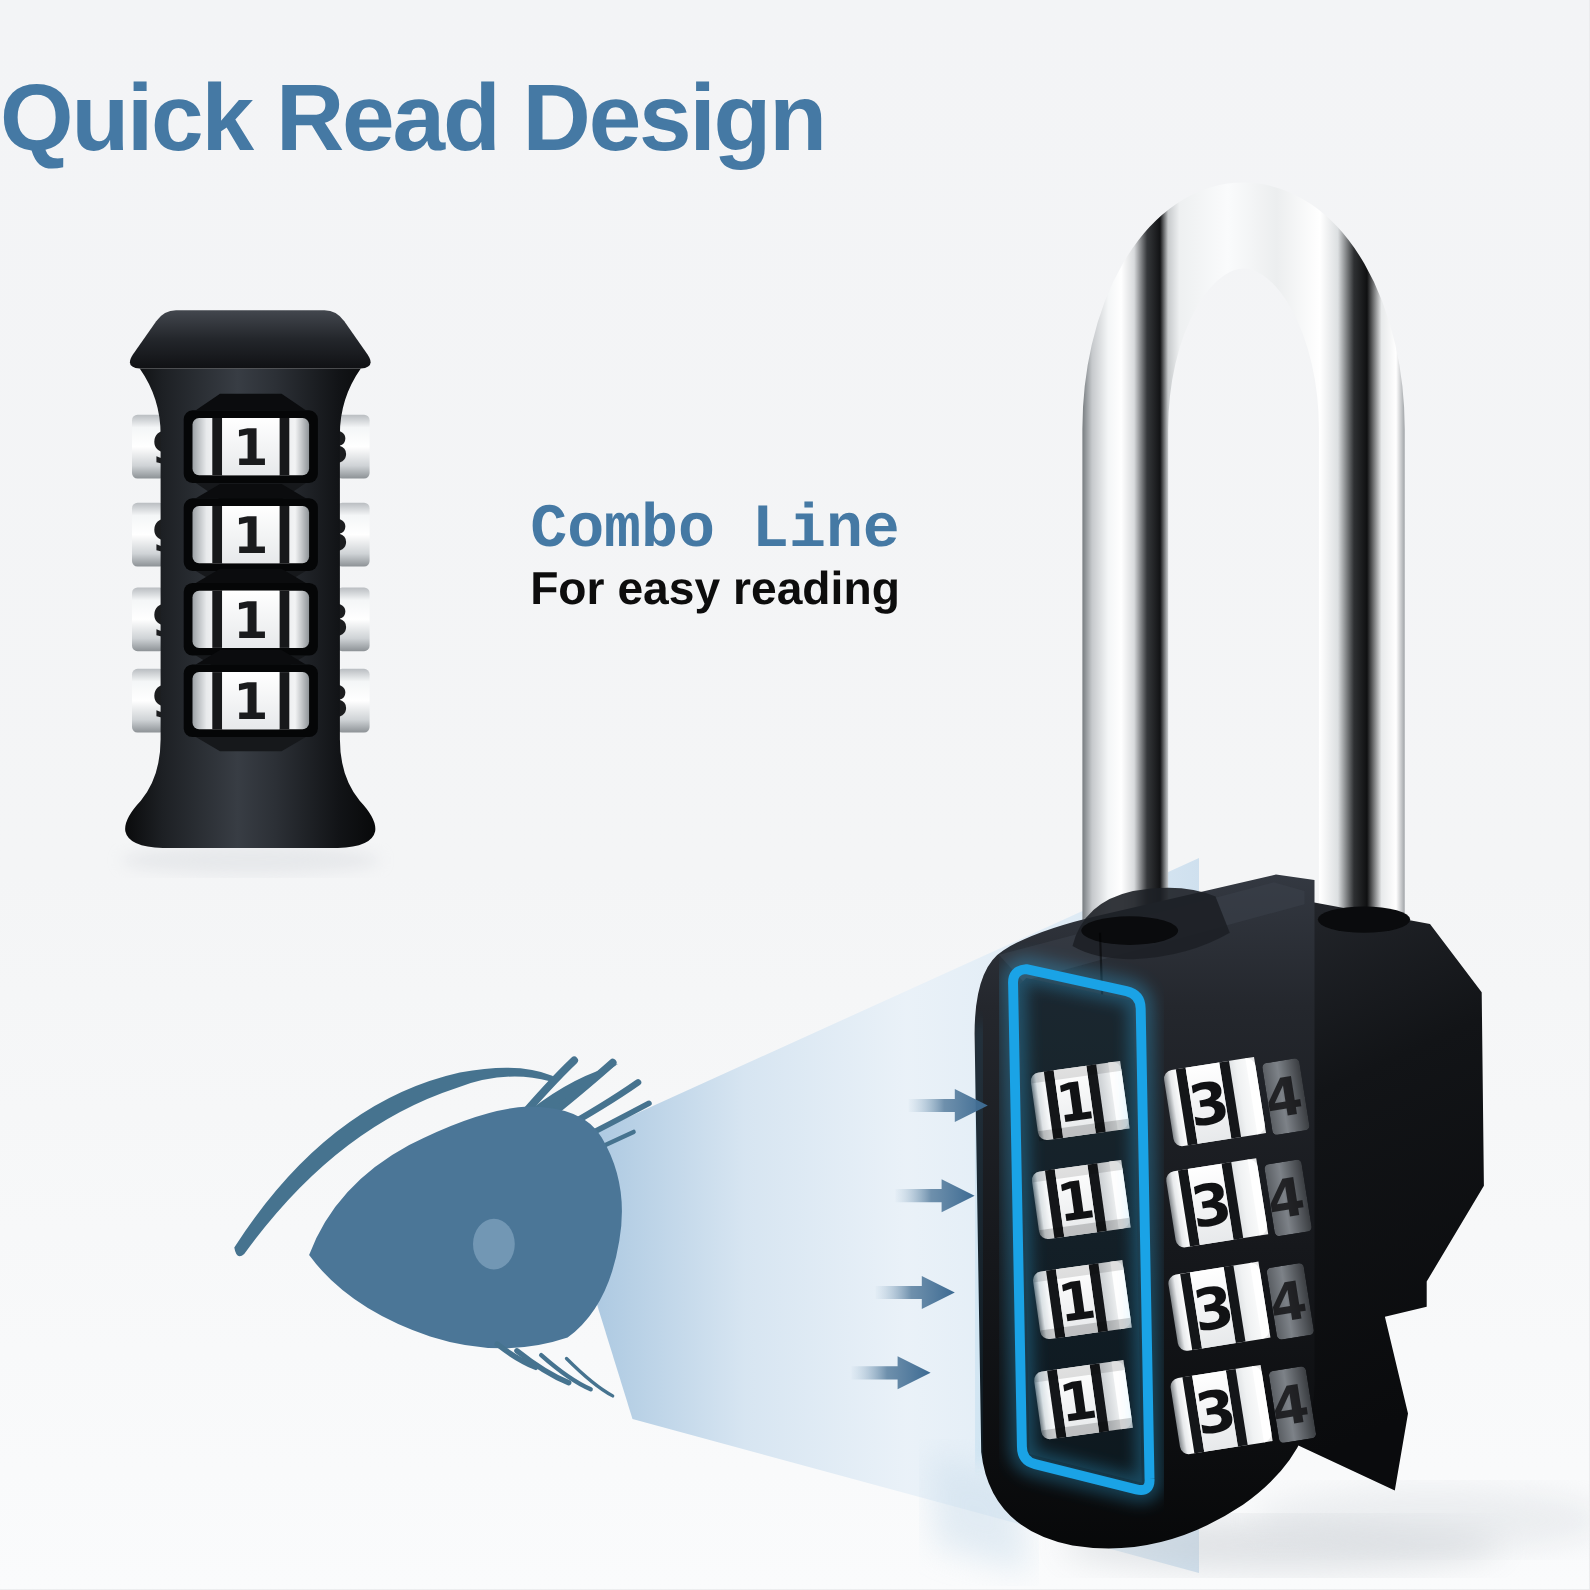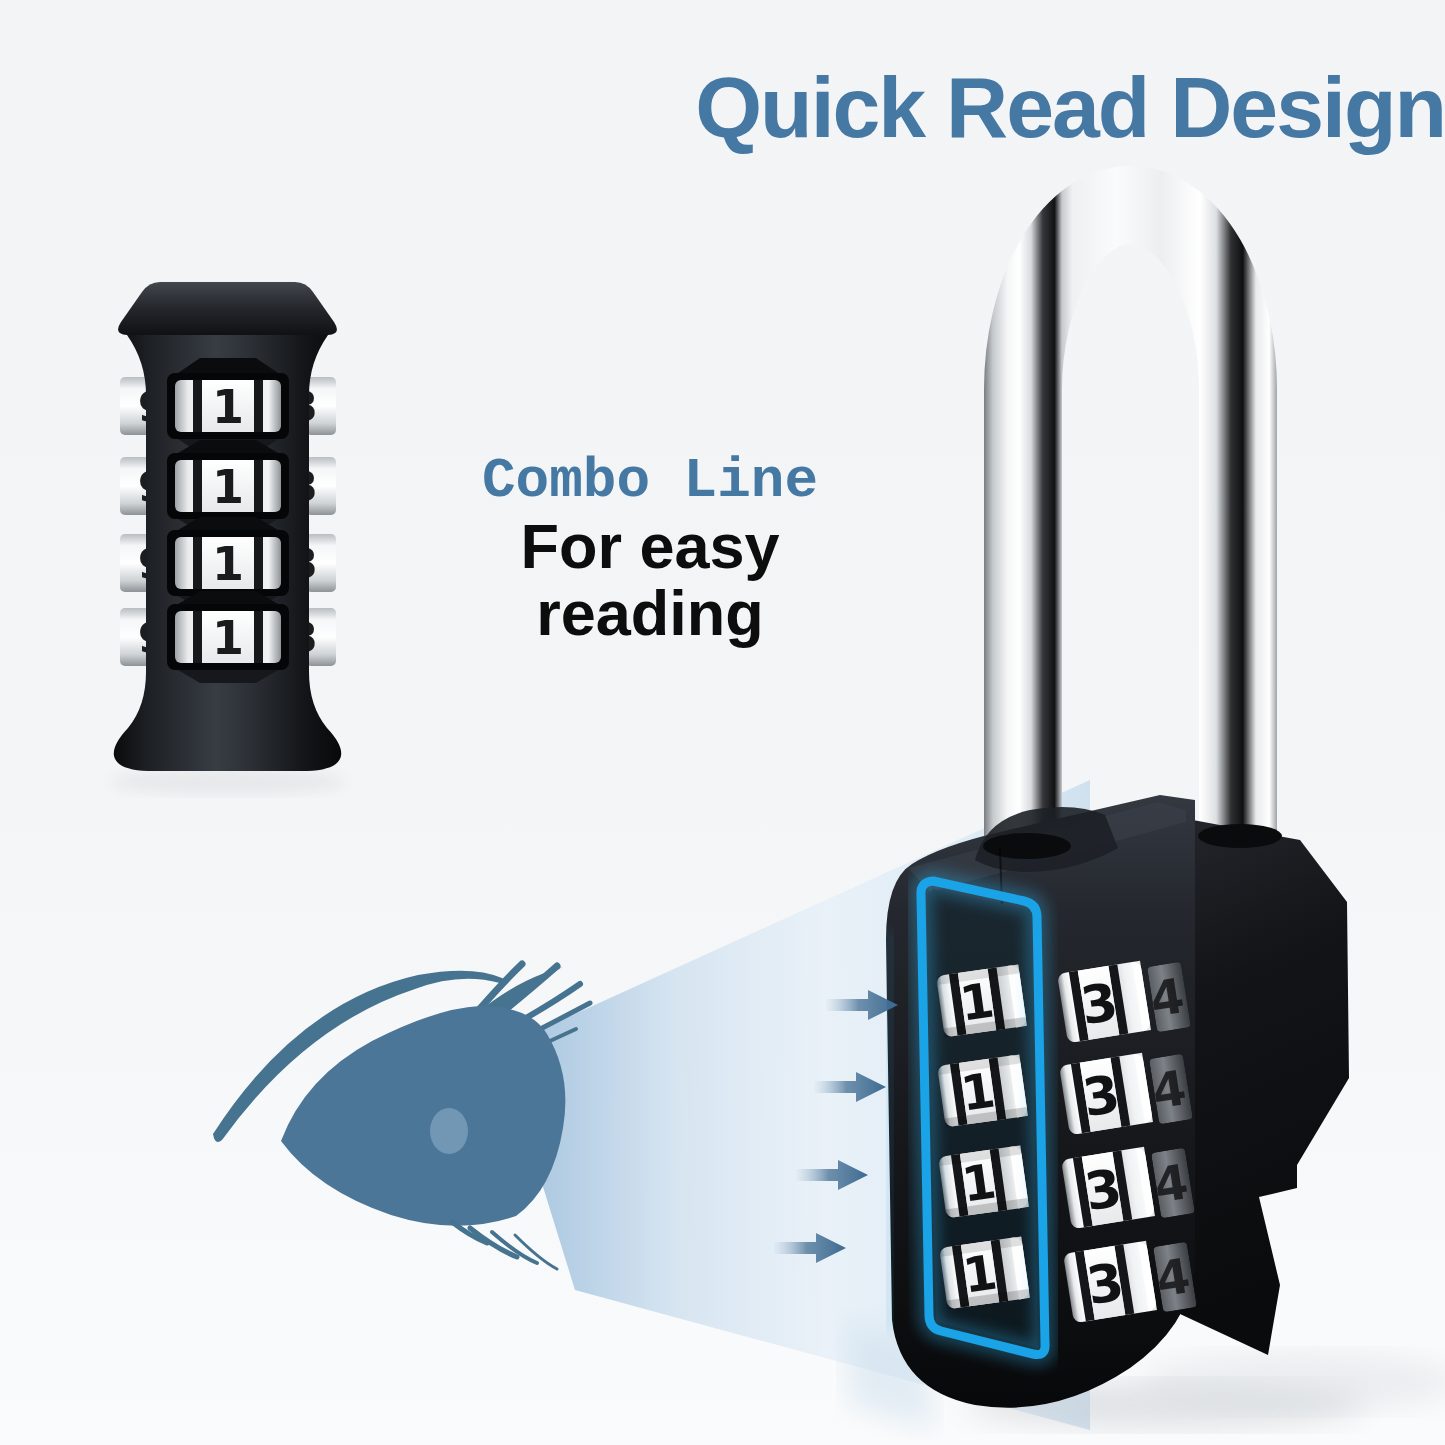--- a/index.html
+++ b/index.html
@@ -2,26 +2,26 @@
 <html><head>
 <meta charset="utf-8">
 <style>
   html,body{margin:0;padding:0;background:#e8e9eb;}
   .canvas{
     position:relative;width:1445px;height:1445px;overflow:hidden;
     background:linear-gradient(180deg,#f3f4f6 0%,#f4f5f6 55%,#fafbfc 100%);
     font-family:"Liberation Sans", sans-serif;
   }
   .title{
-    position:absolute;left:0;right:0;top:58px;text-align:right;
+    position:absolute;left:0;right:0;top:58px;text-align:left;
     font-size:86px;font-weight:bold;letter-spacing:-2px;color:#4579a4;
   }
   .callout{position:absolute;left:400px;top:452px;width:500px;text-align:center;line-height:1.06;}
   .callout .head{font-size:56px;font-weight:bold;color:#4579a4;font-family:Liberation Mono, monospace;}
-  .callout .sub{font-size:63px;font-weight:bold;color:#0d0d0d;margin-top:2px;}
+  .callout .sub{font-size:42px;font-weight:bold;color:#0d0d0d;margin-top:2px;}
   svg{position:absolute;left:0;top:0;}
   .digit{font-family:"DejaVu Sans","Liberation Sans",sans-serif;font-weight:bold;}
 </style>
 </head>
 <body>
 
 <div class="canvas">
 
   <div class="title">Quick Read Design</div>
 

